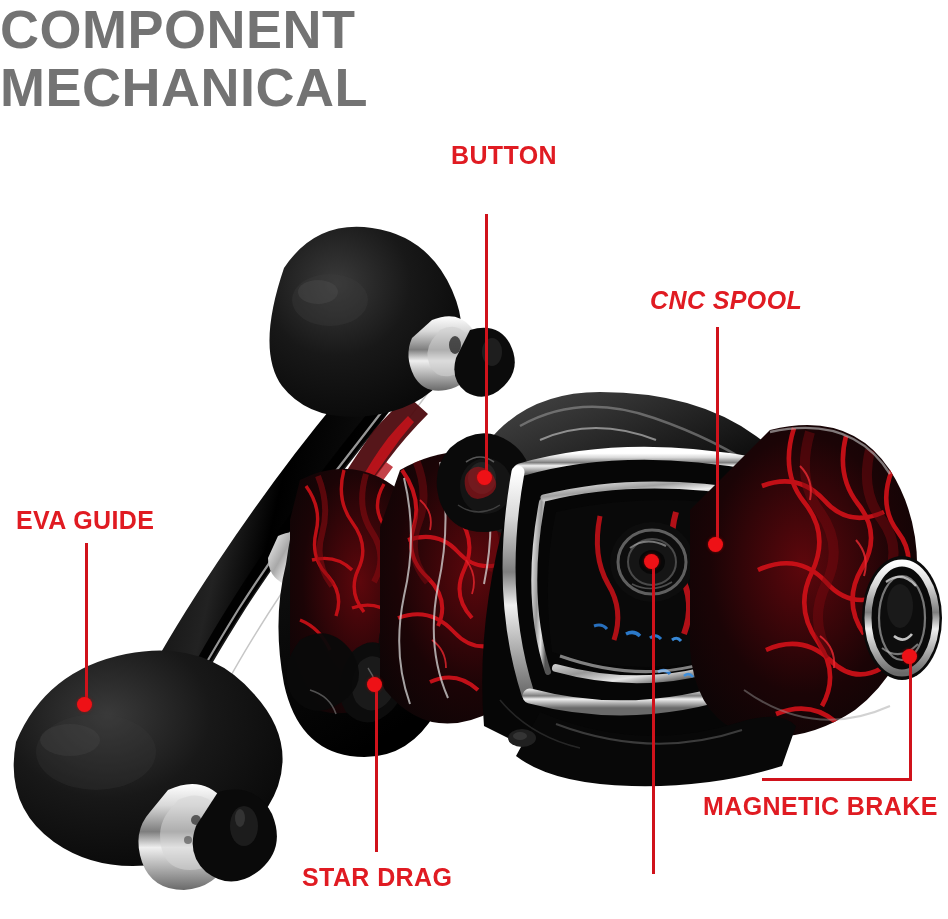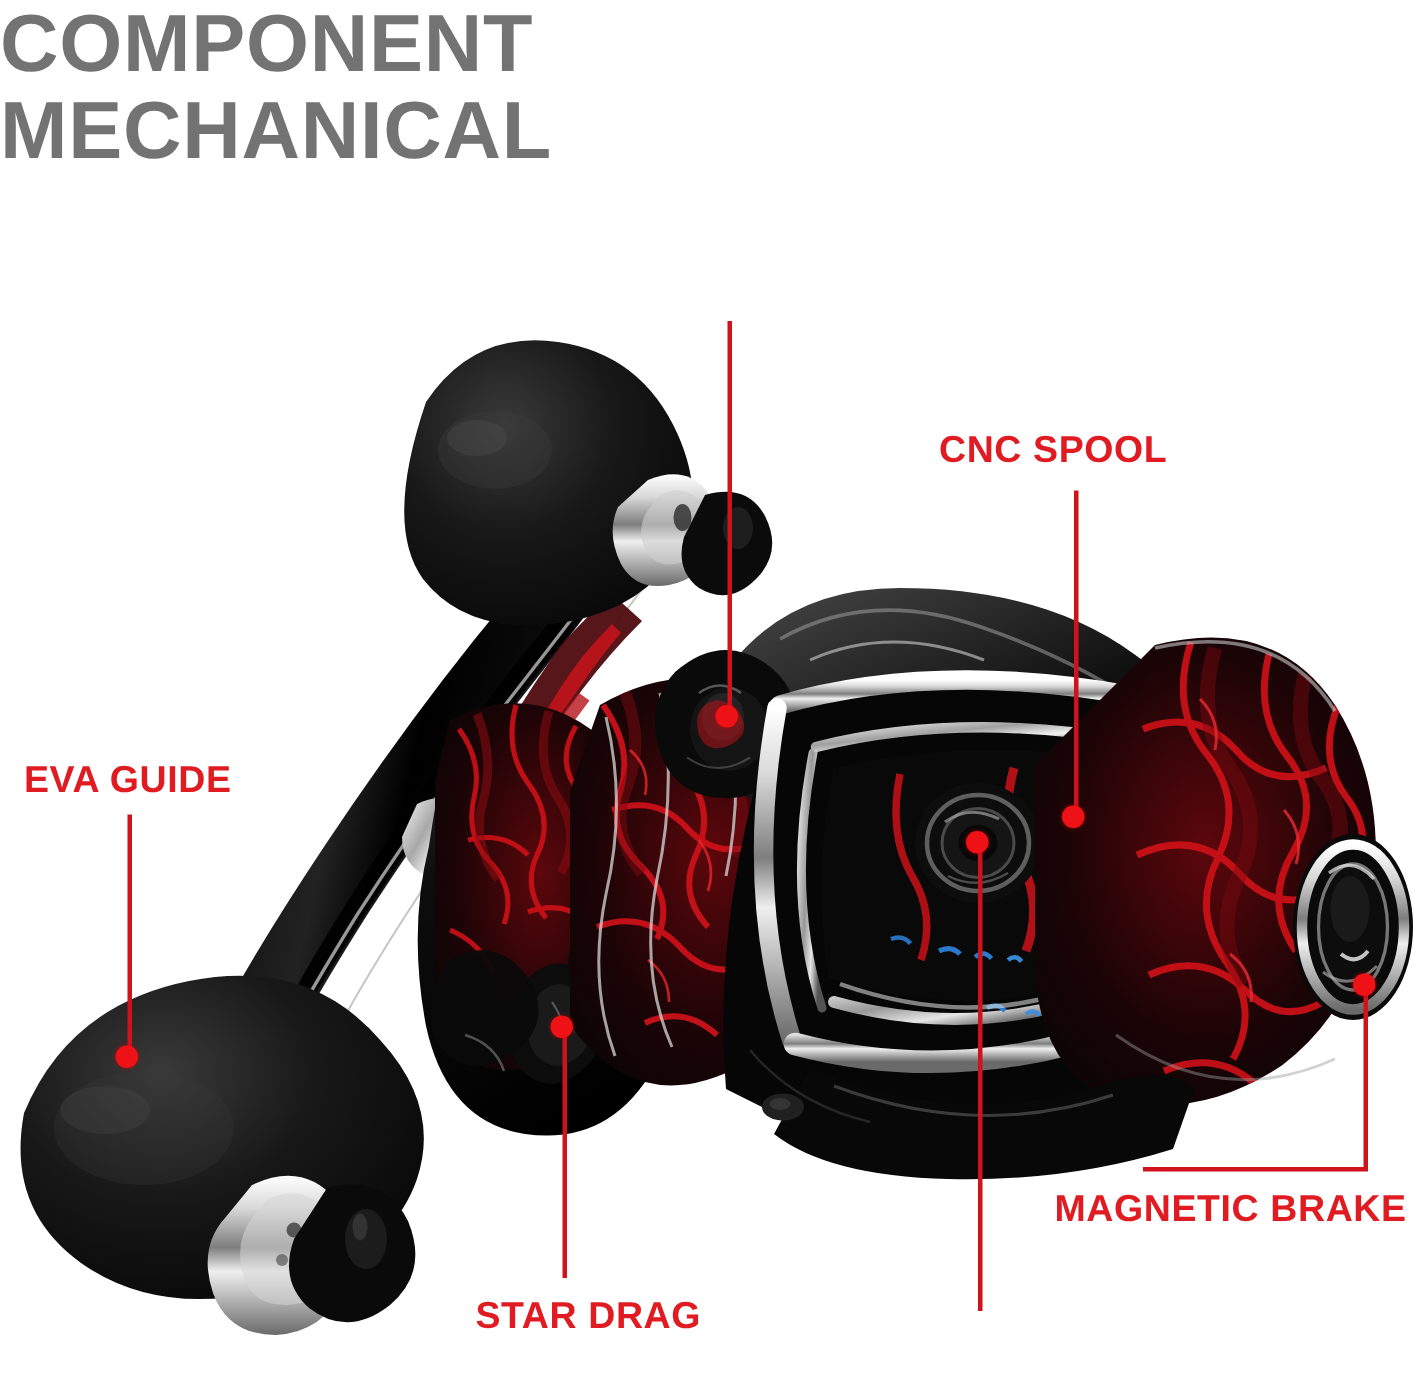--- a/index.html
+++ b/index.html
@@ -345,37 +345,38 @@
   </svg>
 
   <div class="title">
     <span class="l1">COMPONENT</span>
     <span class="l2">MECHANICAL</span>
   </div>
 
   <div class="leader-v" style="left:485px; top:214px; height:266px;"></div>
   <div class="dot" style="left:477px; top:470px;"></div>
   <div class="label two-line" style="left:408px; top:140px; width:192px;">
+    <span class="ln">BUTTON</span>
   </div>
 
   <div class="leader-v" style="left:716px; top:327px; height:220px;"></div>
   <div class="dot" style="left:708px; top:537px;"></div>
-  <div class="label" style="left:626px; top:285px;">
+  <div class="label" style="left:650px; top:285px;font-style:italic;">
     <span>CNC SPOOL</span>
   </div>
 
   <div class="leader-v" style="left:85px; top:543px; height:164px;"></div>
   <div class="dot" style="left:77px; top:697px;"></div>
   <div class="label" style="left:16px; top:505px;">
     <span>EVA GUIDE</span>
   </div>
 
   <div class="leader-v" style="left:375px; top:688px; height:164px;"></div>
   <div class="dot" style="left:367px; top:677px;"></div>
-  <div class="label" style="left:317px; top:862px;">
+  <div class="label" style="left:302px; top:862px;">
     <span>STAR DRAG</span>
   </div>
 
   <div class="leader-v" style="left:652px; top:566px; height:308px;"></div>
   <div class="dot" style="left:644px; top:554px;"></div>
 
   <div class="leader-v" style="left:909px; top:660px; height:120px;"></div>
   <div class="leader-h" style="left:762px; top:778px; width:150px;"></div>
   <div class="dot" style="left:902px; top:649px;"></div>
   <div class="label" style="left:703px; top:791px;">

